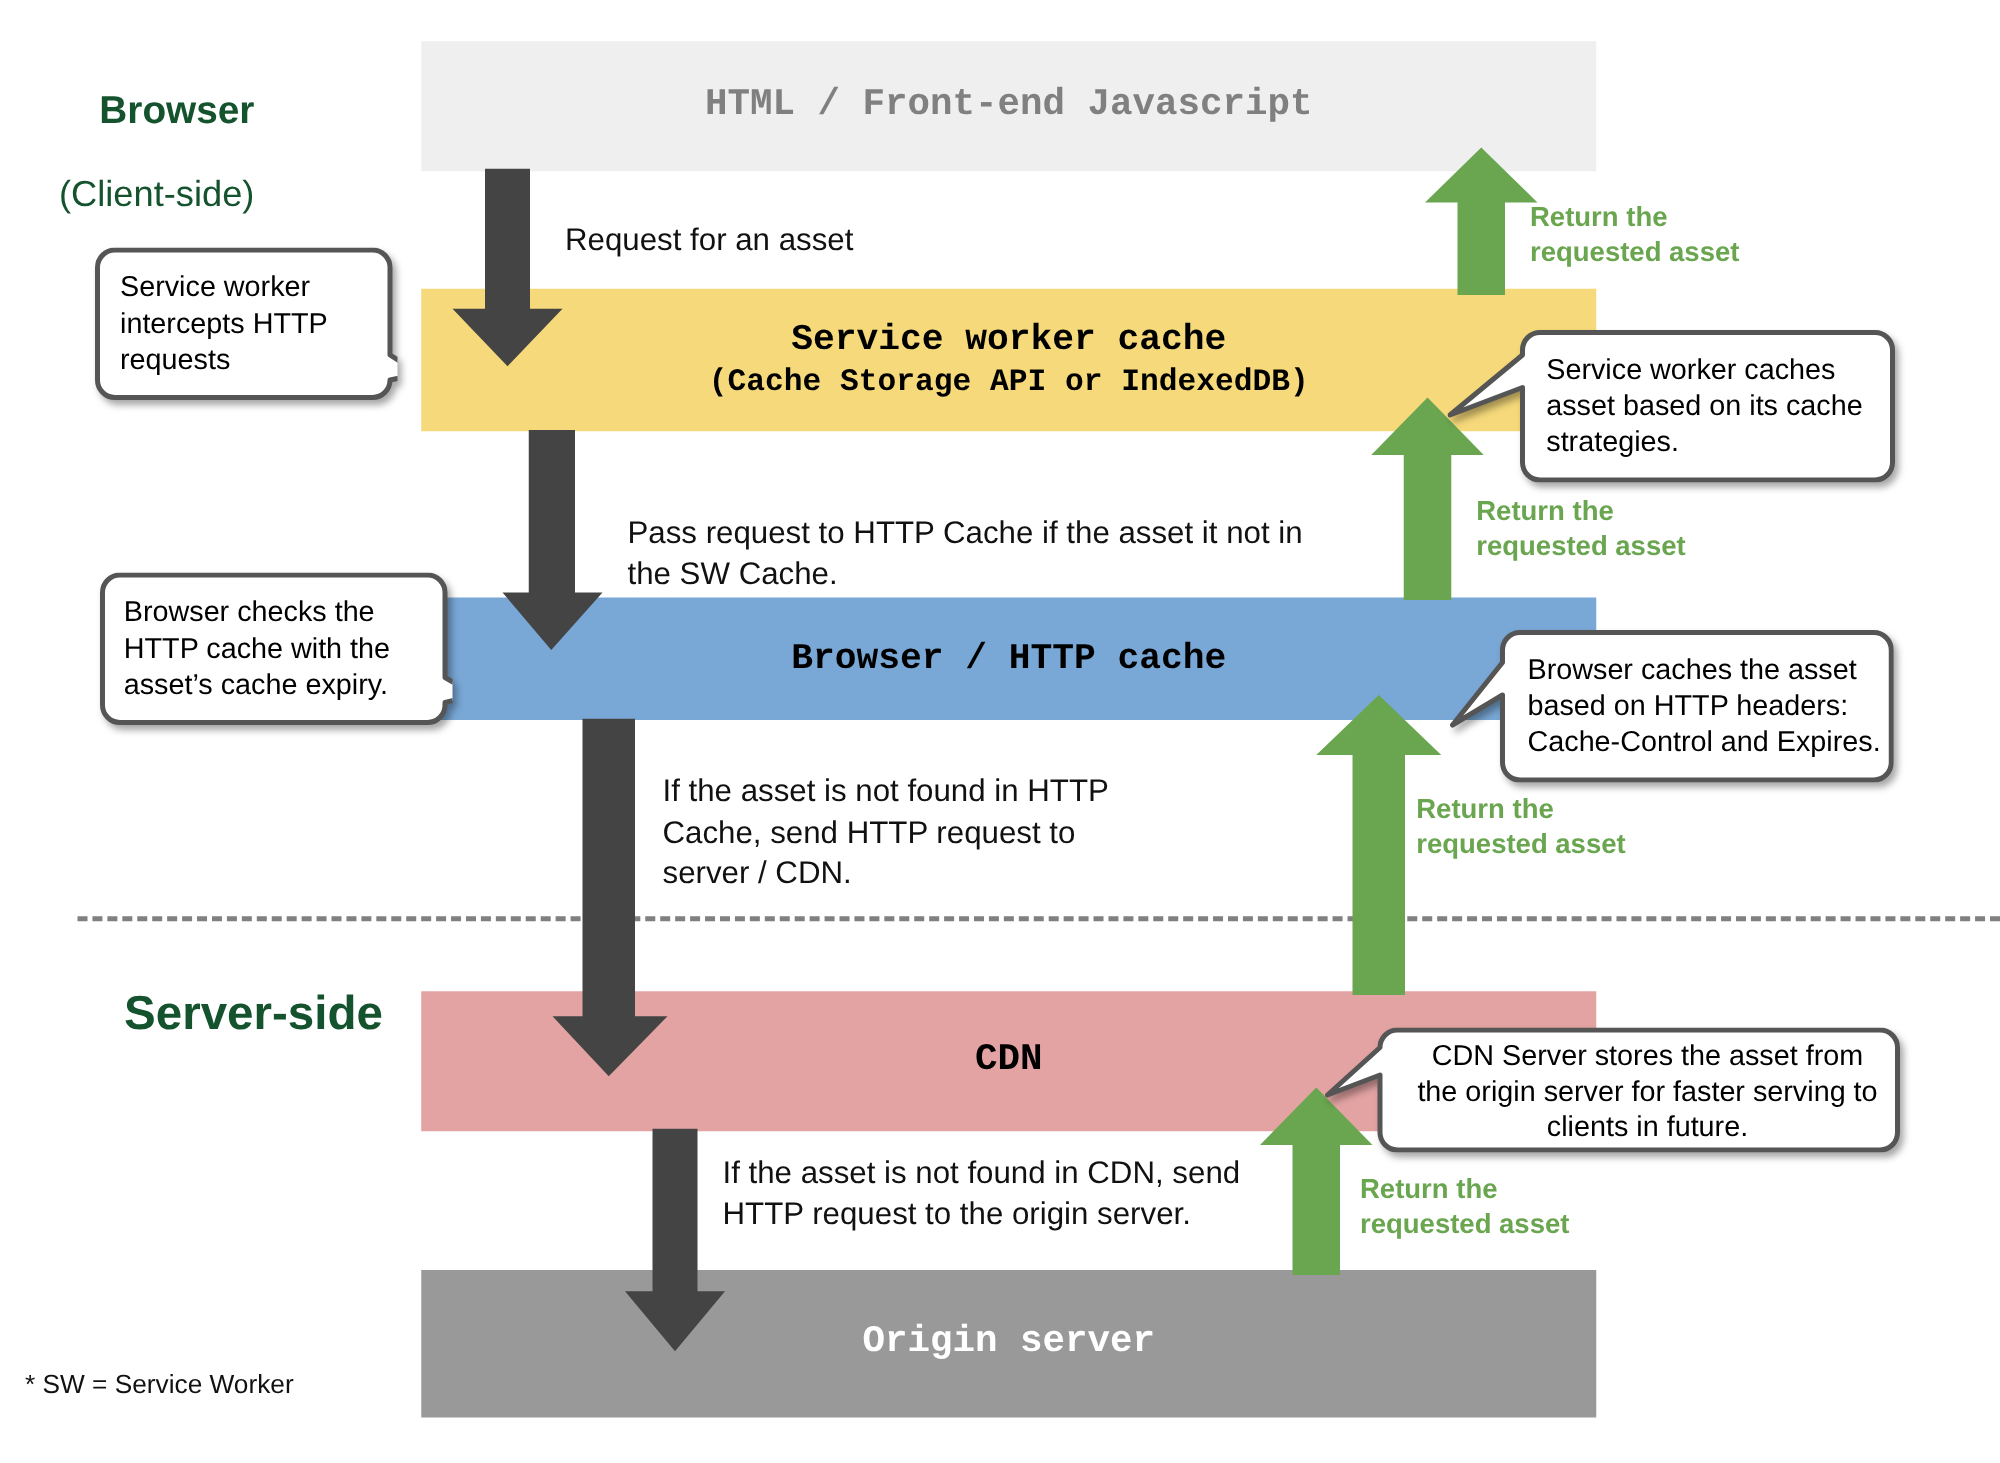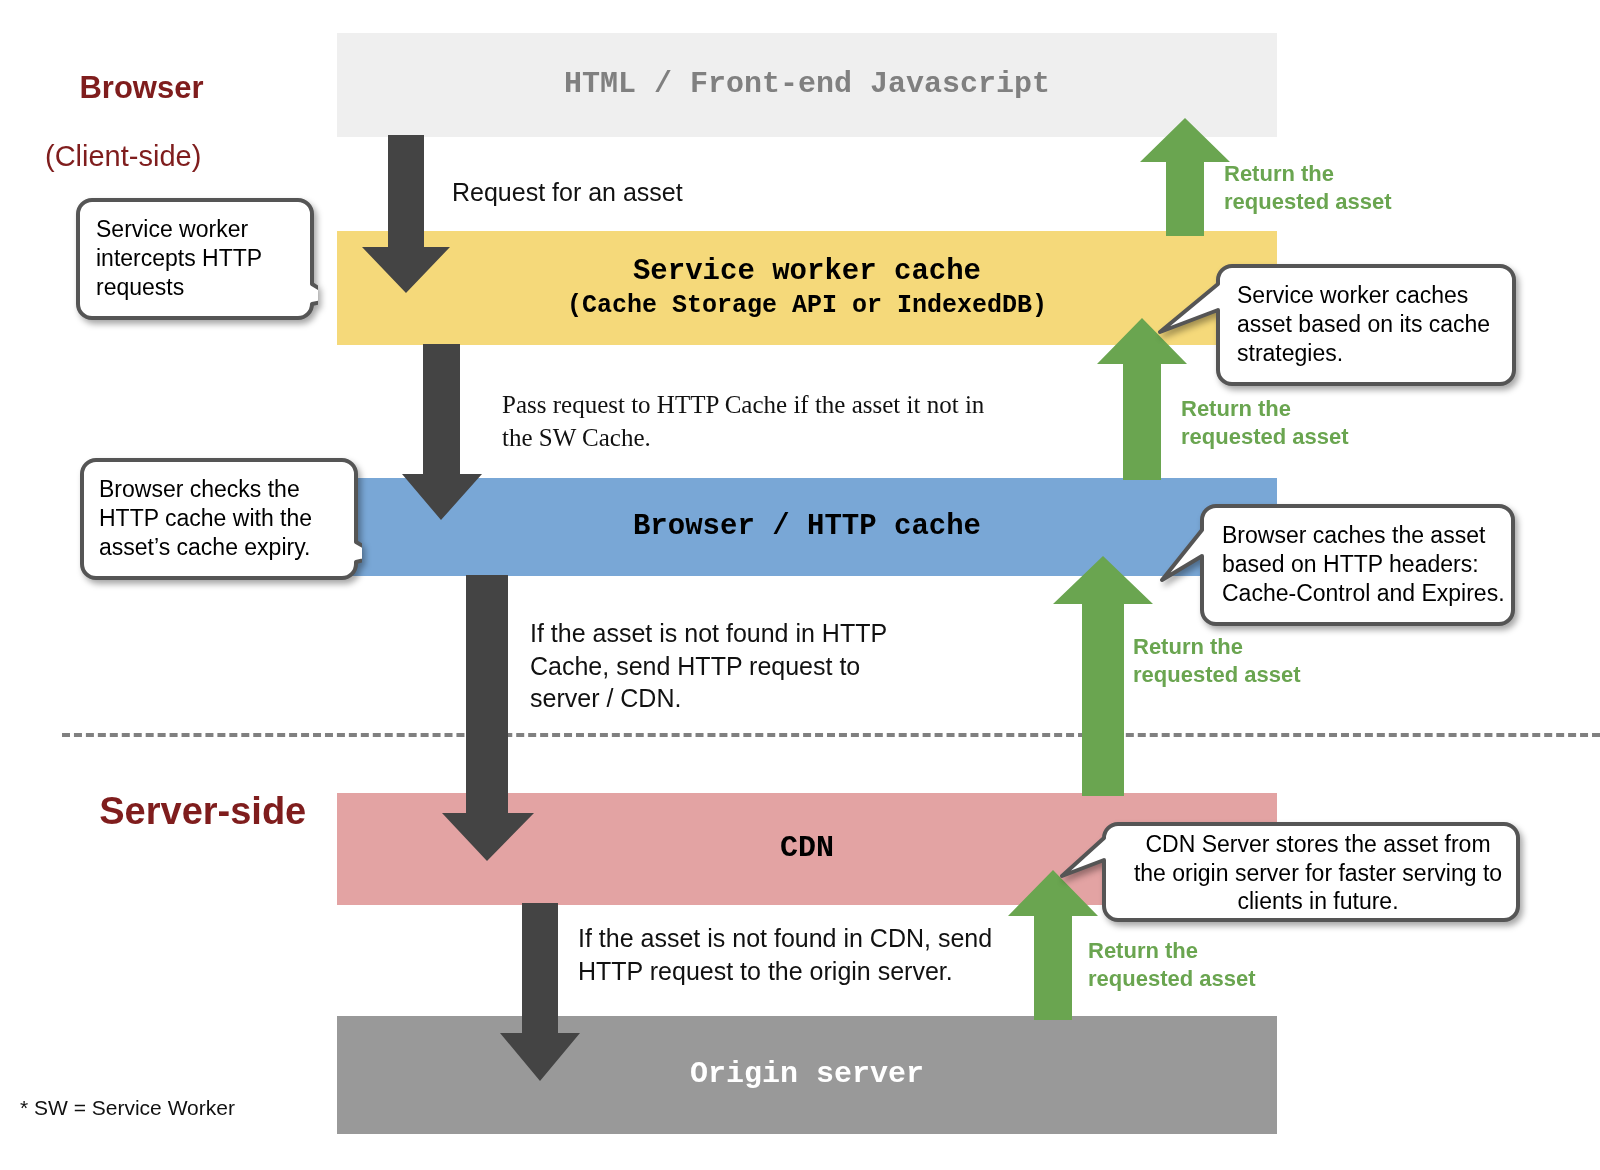--- a/index.html
+++ b/index.html
@@ -11,24 +11,25 @@
     position:relative;
     width:1600px;
     height:1170px;
     overflow:hidden;
     background:#ffffff;
   }
 
   
   .side-label{
     position:absolute;
-    color:#7f1d1d;
+    color:#14532d;
     line-height:1.12;
     white-space:pre;
     font-weight:700;
+    text-align:right;
   }
   .side-label .sub{
     font-weight:400;
     display:block;
   }
 
   
   .bar{
     position:absolute;
     display:flex;
@@ -177,21 +178,21 @@
   </div>
 
   <div class="arrow" style="left:1008px; top:870px; width:100px; height:150px;">
     <svg width="100" height="150" viewBox="0 0 100 150">
       <path d="M45,0 L90,46 L64,46 L64,150 L26,150 L26,46 L0,46 Z" fill="#6aa550"></path>
     </svg>
   </div>
 
   <div class="flow-text" style="left:452px; top:176px;">Request for an asset</div>
 
-  <div class="flow-text" style="left:502px; top:389px;font-family:Liberation Serif, serif;">Pass request to HTTP Cache if the asset it not in
+  <div class="flow-text" style="left:502px; top:410px;">Pass request to HTTP Cache if the asset it not in
 the SW Cache.</div>
 
   <div class="flow-text" style="left:530px; top:617px;">If the asset is not found in HTTP
 Cache, send HTTP request to
 server / CDN.</div>
 
   <div class="flow-text" style="left:578px; top:922px;">If the asset is not found in CDN, send
 HTTP request to the origin server.</div>
 
   <div class="return-label" style="left:1224px; top:160px;">Return the

